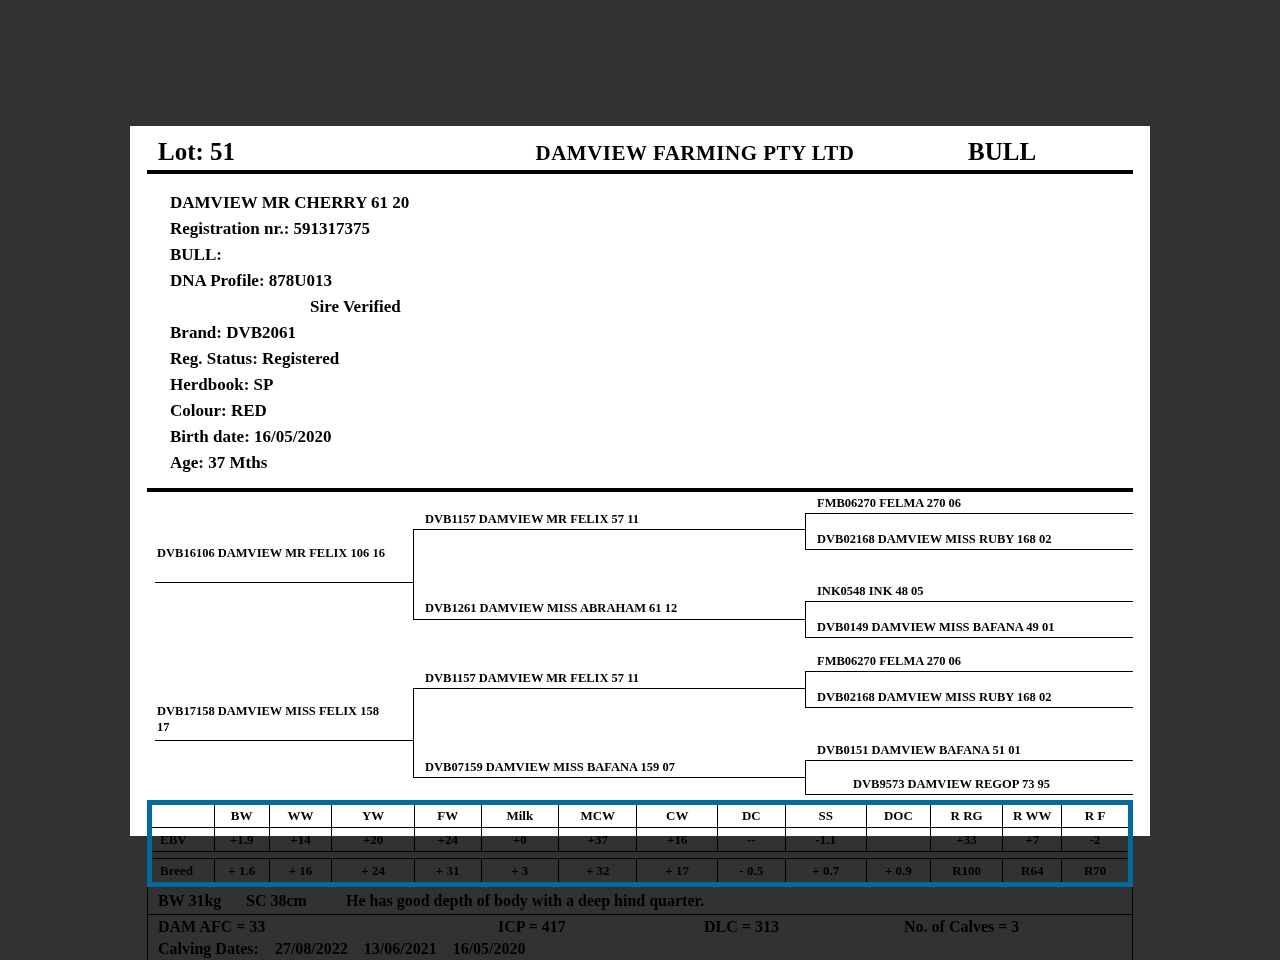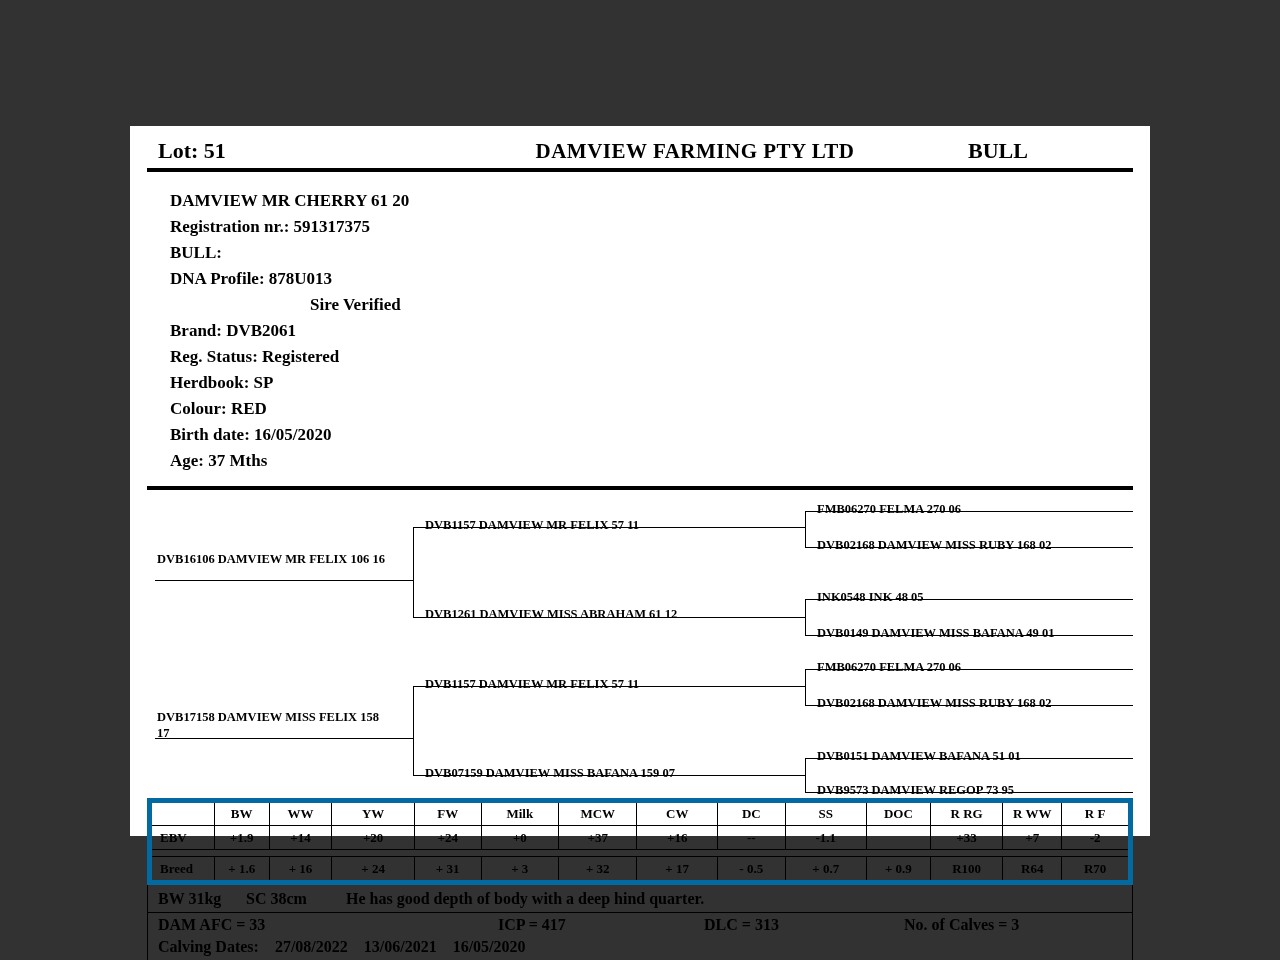--- a/index.html
+++ b/index.html
@@ -10,35 +10,35 @@
     position:relative;
     overflow:hidden;
   }
   .page{
     position:absolute;left:130px;top:126px;
     width:1020px;height:710px;
     background:#ffffff;color:#000;
   }
   
   .hdr{display:flex;align-items:baseline;padding:12px 28px 0 28px;font-weight:bold;}
-  .hdr .lot{width:280px;font-size:22px;}
+  .hdr .lot{width:280px;font-size:25px;}
   .hdr .company{width:514px;text-align:center;font-size:21px;letter-spacing:.5px;}
-  .hdr .sex{width:170px;font-size:22px;padding-left:16px;box-sizing:border-box;}
+  .hdr .sex{width:170px;font-size:25px;padding-left:16px;box-sizing:border-box;}
   .rule{height:4px;background:#000;margin:0 17px;}
   .rule.hdr-rule{margin-top:4px;}
   .rule.mid-rule{margin-top:12px;}
   
   .info{display:flex;margin:16px 0 0 40px;font-weight:bold;font-size:17px;line-height:26px;flex-direction:column;}
   .info .c1{width:360px;}
   .info .c2{width:335px;}
   .info .c3{flex:1;}
   .info .indent{padding-left:140px;}
   
   .ped{position:relative;height:308px;font-weight:bold;font-size:12.5px;}
-  .ped .nm{position:absolute;white-space:nowrap;line-height:16px;margin-top:8px;}
+  .ped .nm{position:absolute;white-space:nowrap;line-height:16px;}
   .ped .nm.wrap{white-space:normal;width:235px;}
   .ped .hline{position:absolute;height:0;border-top:1px solid #000;}
   .ped .vline{position:absolute;width:0;border-left:1px solid #000;}
   
   table.ebv{
     border-collapse:collapse;margin:0 17px;width:986px;
     border:5px solid #0369a1;font-weight:bold;font-size:13px;
     table-layout:fixed;
   }
   table.ebv th,table.ebv td{
@@ -106,21 +106,21 @@
     <div class="nm" style="left:295px;top:178px;">DVB1157 DAMVIEW MR FELIX 57 11</div>
     <div class="nm" style="left:295px;top:267px;">DVB07159 DAMVIEW MISS BAFANA 159 07</div>
 
     <div class="nm" style="left:687px;top:3px;">FMB06270 FELMA 270 06</div>
     <div class="nm" style="left:687px;top:39px;">DVB02168 DAMVIEW MISS RUBY 168 02</div>
     <div class="nm" style="left:687px;top:91px;">INK0548 INK 48 05</div>
     <div class="nm" style="left:687px;top:127px;">DVB0149 DAMVIEW MISS BAFANA 49 01</div>
     <div class="nm" style="left:687px;top:161px;">FMB06270 FELMA 270 06</div>
     <div class="nm" style="left:687px;top:197px;">DVB02168 DAMVIEW MISS RUBY 168 02</div>
     <div class="nm" style="left:687px;top:250px;">DVB0151 DAMVIEW BAFANA 51 01</div>
-    <div class="nm" style="left:687px;top:284px;">DVB9573 DAMVIEW REGOP 73 95</div>
+    <div class="nm" style="left:723px;top:284px;">DVB9573 DAMVIEW REGOP 73 95</div>
 
     <div class="hline" style="left:25px;top:90px;width:258px;"></div>
     <div class="hline" style="left:25px;top:248px;width:258px;"></div>
     <div class="hline" style="left:283px;top:37px;width:392px;"></div>
     <div class="hline" style="left:283px;top:127px;width:392px;"></div>
     <div class="hline" style="left:283px;top:196px;width:392px;"></div>
     <div class="hline" style="left:283px;top:285px;width:392px;"></div>
     <div class="hline" style="left:675px;top:21px;width:328px;"></div>
     <div class="hline" style="left:675px;top:57px;width:328px;"></div>
     <div class="hline" style="left:675px;top:109px;width:328px;"></div>

